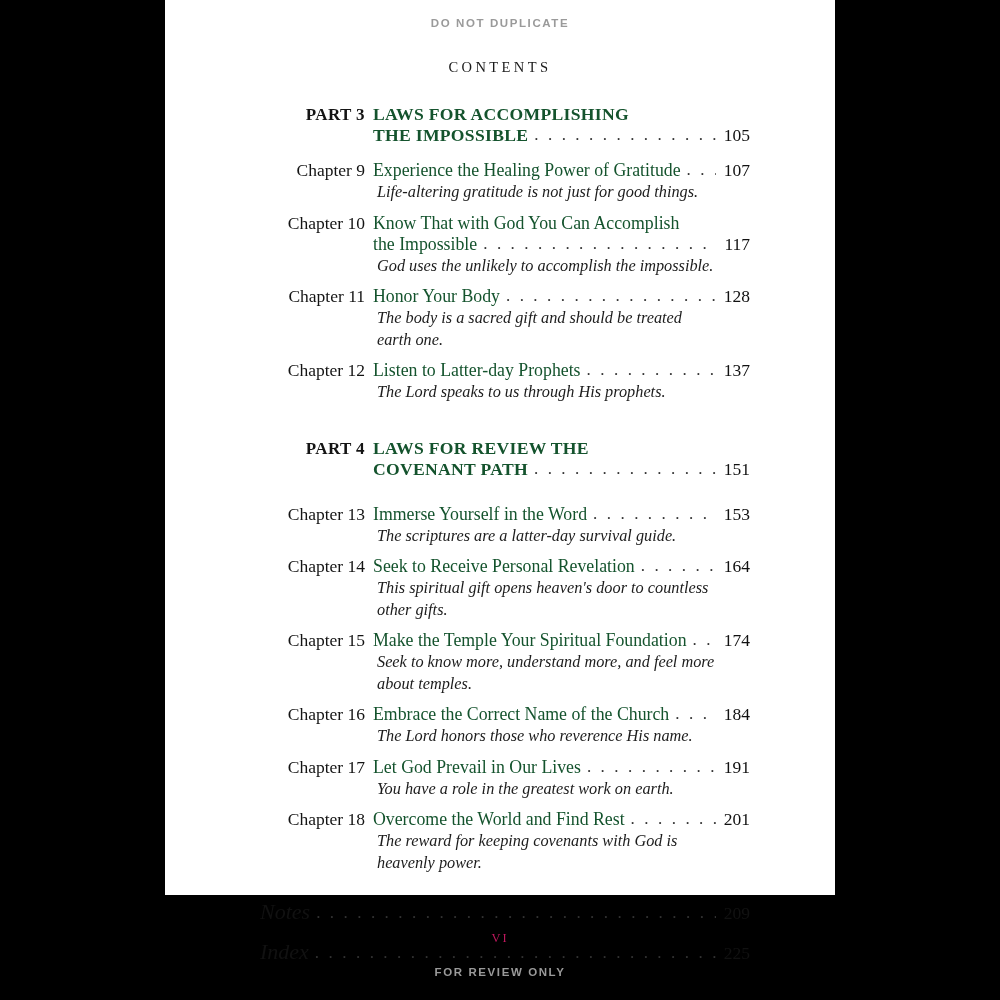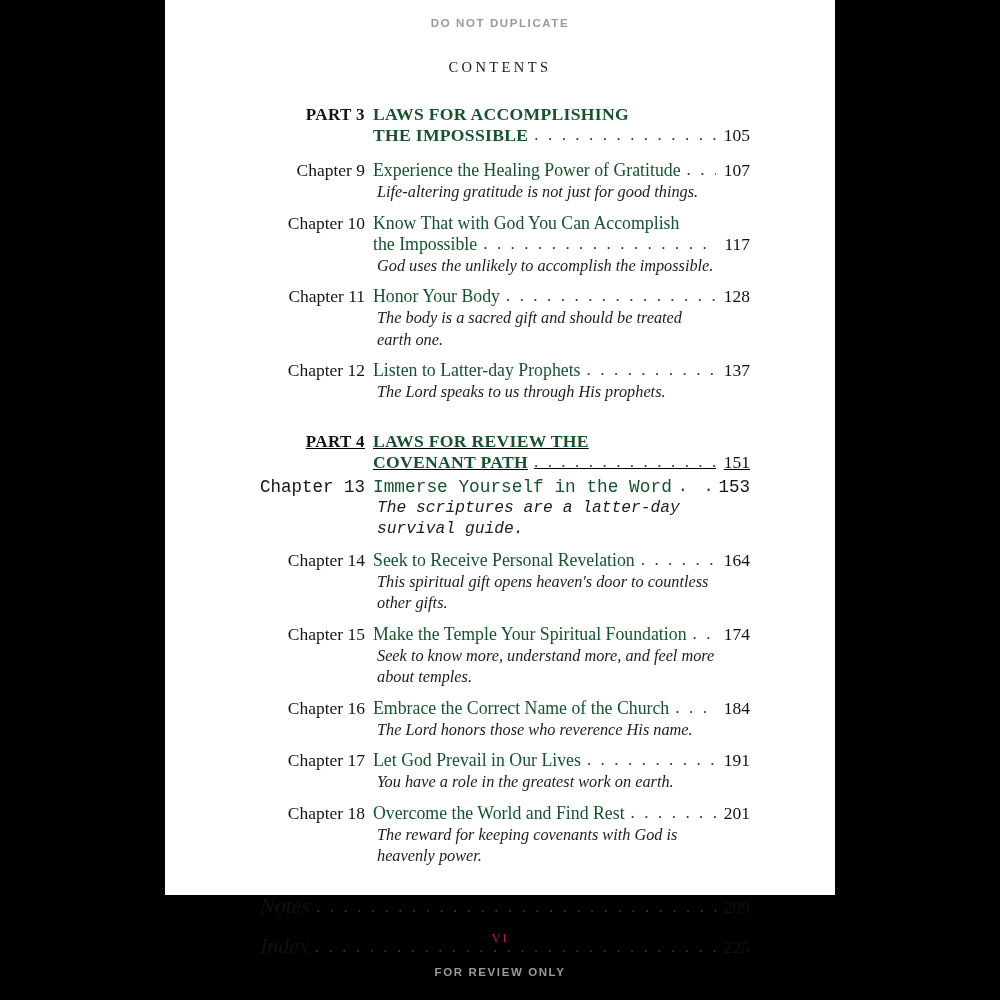--- a/index.html
+++ b/index.html
@@ -219,34 +219,34 @@
     <div class="entry">
       <div class="row">
         <div class="label">Chapter 12</div>
         <div class="title">Listen to Latter-day Prophets</div>
         <div class="leader">. . . . . . . . . . . . . . . . . . . . . . . . . . . . . . . . . . . . . . . . . . . . . . . . . . . . . . . . . .</div>
         <div class="pageno">137</div>
       </div>
       <div class="sub">The Lord speaks to us through His prophets.</div>
     </div>
 
-    <div class="part-block" style="margin-top:28px;text-decoration:underline;">
+    <div class="part-block" style="margin-top:35px;">
       <div class="row">
         <div class="label part">PART 4</div>
         <div class="title part">LAWS FOR REVIEW THE</div>
       </div>
       <div class="part-head-line2">
         <div class="label part" style="visibility:hidden;">.</div>
         <div class="title part">COVENANT PATH</div>
         <div class="leader">. . . . . . . . . . . . . . . . . . . . . . . . . . . . . . . . . . . . . . . . . . . . . . . . . . . . . . . . . .</div>
         <div class="pageno">151</div>
       </div>
     </div>
 
-    <div class="entry" style="margin-top:4px;font-family:Liberation Mono, monospace;">
+    <div class="entry" style="margin-top:24px;">
       <div class="row">
         <div class="label">Chapter 13</div>
         <div class="title">Immerse Yourself in the Word</div>
         <div class="leader">. . . . . . . . . . . . . . . . . . . . . . . . . . . . . . . . . . . . . . . . . . . . . . . . . . . . . . . . . .</div>
         <div class="pageno">153</div>
       </div>
       <div class="sub">The scriptures are a latter-day survival guide.</div>
     </div>
 
     <div class="entry">

